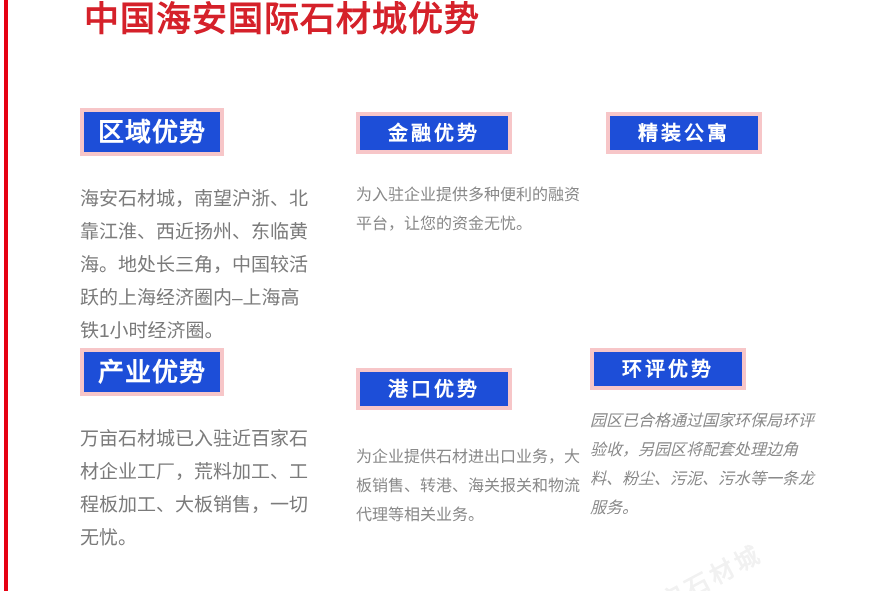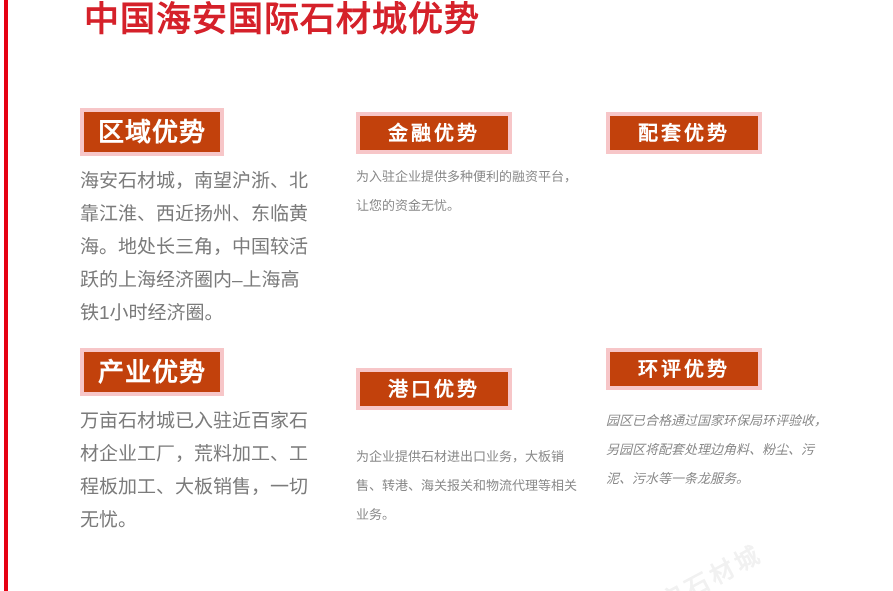--- a/index.html
+++ b/index.html
@@ -52,30 +52,30 @@
   
   .card {
     position: absolute;
   }
   .card .badge-wrap {
     display: inline-block;
     background: #f7c6c8;
     padding: 4px;
   }
   .card .badge {
-    background: #c2410c;
+    background: #1d4ed8;
     color: #ffffff;
     font-weight: bold;
     white-space: nowrap;
     text-align: center;
     font-family: "Liberation Sans", "DejaVu Sans", sans-serif;
   }
   .card .body {
     color: #7d7d7d;
-    margin-top: 8px;
+    margin-top: 26px;
   }
 
   
   .col1 .badge {
     font-size: 26px;
     line-height: 34px;
     padding: 3px 14px;
     letter-spacing: 1px;
   }
   .col1 .body {
@@ -86,34 +86,34 @@
   }
 
   
   .col2 .badge, .col3 .badge {
     font-size: 20px;
     line-height: 28px;
     padding: 3px 28px;
     letter-spacing: 3px;
   }
   .col2 .body, .col3 .body {
-    font-size: 13px;
+    font-size: 16px;
     line-height: 29px;
     color: #8a8a8a;
   }
   .col2 .body { width: 228px; }
   .col3 .body { width: 228px; }
 
   
   #card-region    { left: 80px;  top: 108px; }
   #card-finance   { left: 356px; top: 112px; }
   #card-support   { left: 606px; top: 112px; }
   #card-industry  { left: 80px;  top: 348px; }
   #card-port      { left: 356px; top: 368px; }
-  #card-epa       { left: 606px; top: 348px; }
+  #card-epa       { left: 590px; top: 348px; }
 
   #card-industry .body { }
   #card-port .body     { margin-top: 32px; }
   #card-epa .body      { margin-top: 16px; font-style: italic; }
 
   
   #watermark {
     position: absolute;
     right: 18px;
     bottom: 26px;
@@ -146,21 +146,21 @@
 
   <div class="card col2" id="card-finance">
     <div class="badge-wrap">
       <div class="badge">金融优势</div>
     </div>
     <div class="body">为入驻企业提供多种便利的融资平台，让您的资金无忧。</div>
   </div>
 
   <div class="card col3" id="card-support">
     <div class="badge-wrap">
-      <div class="badge">配套优势</div>
+      <div class="badge">精装公寓</div>
     </div>
   </div>
 
   <div class="card col1" id="card-industry">
     <div class="badge-wrap">
       <div class="badge">产业优势</div>
     </div>
     <div class="body">万亩石材城已入驻近百家石材企业工厂，荒料加工、工程板加工、大板销售，一切无忧。</div>
   </div>
 

